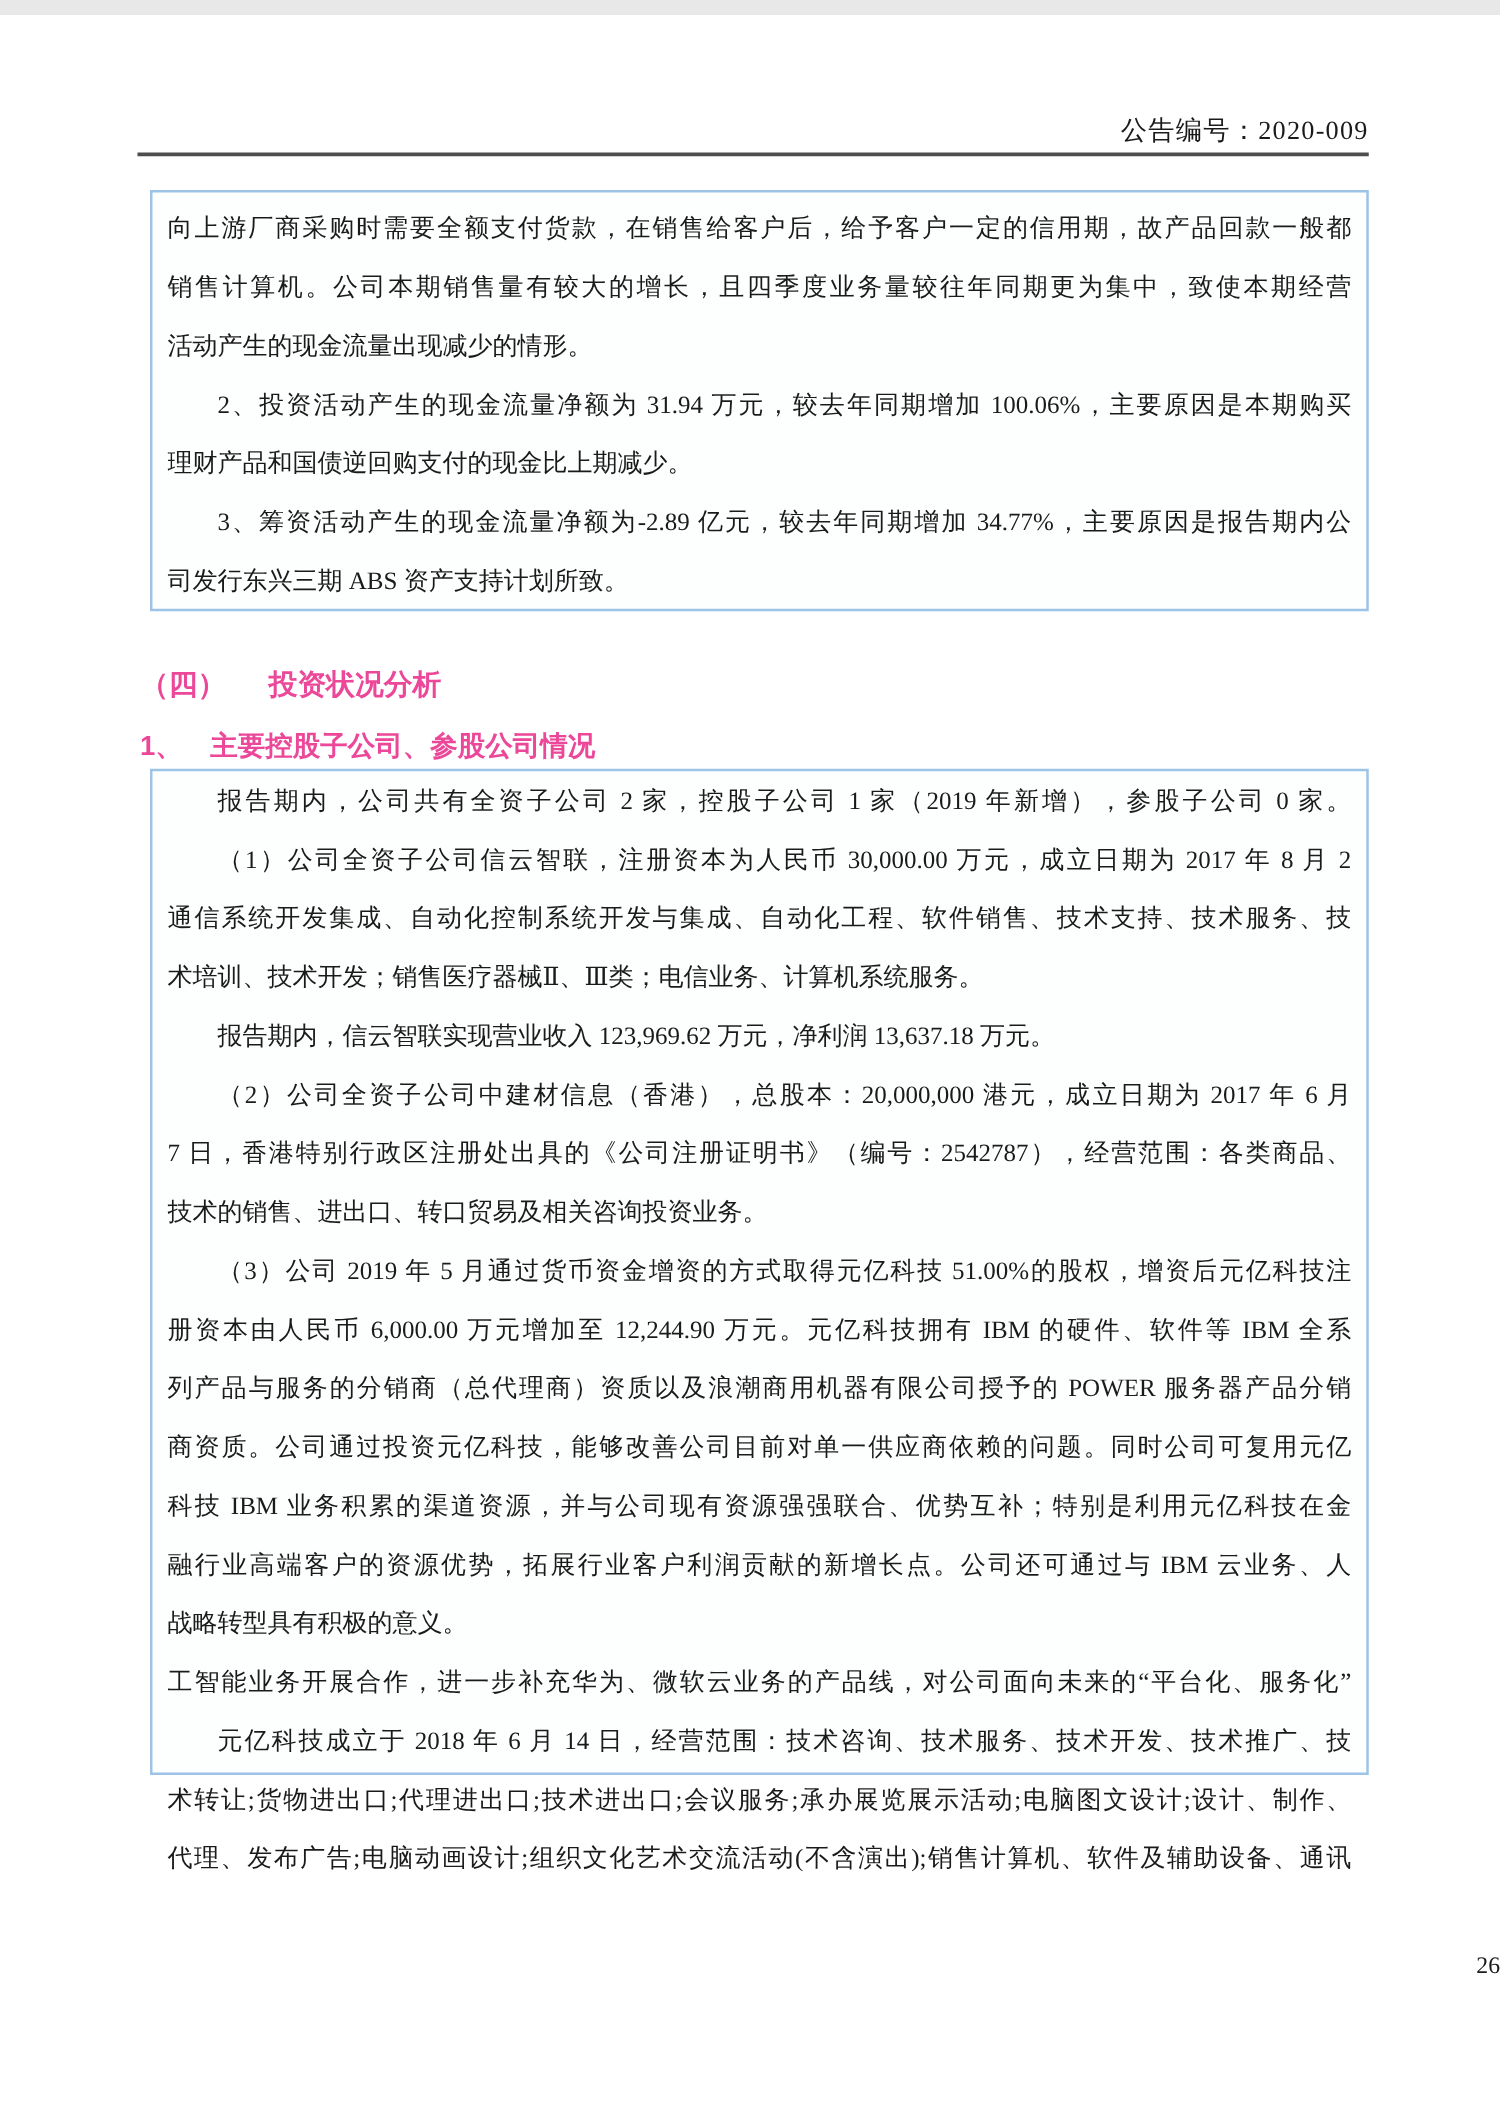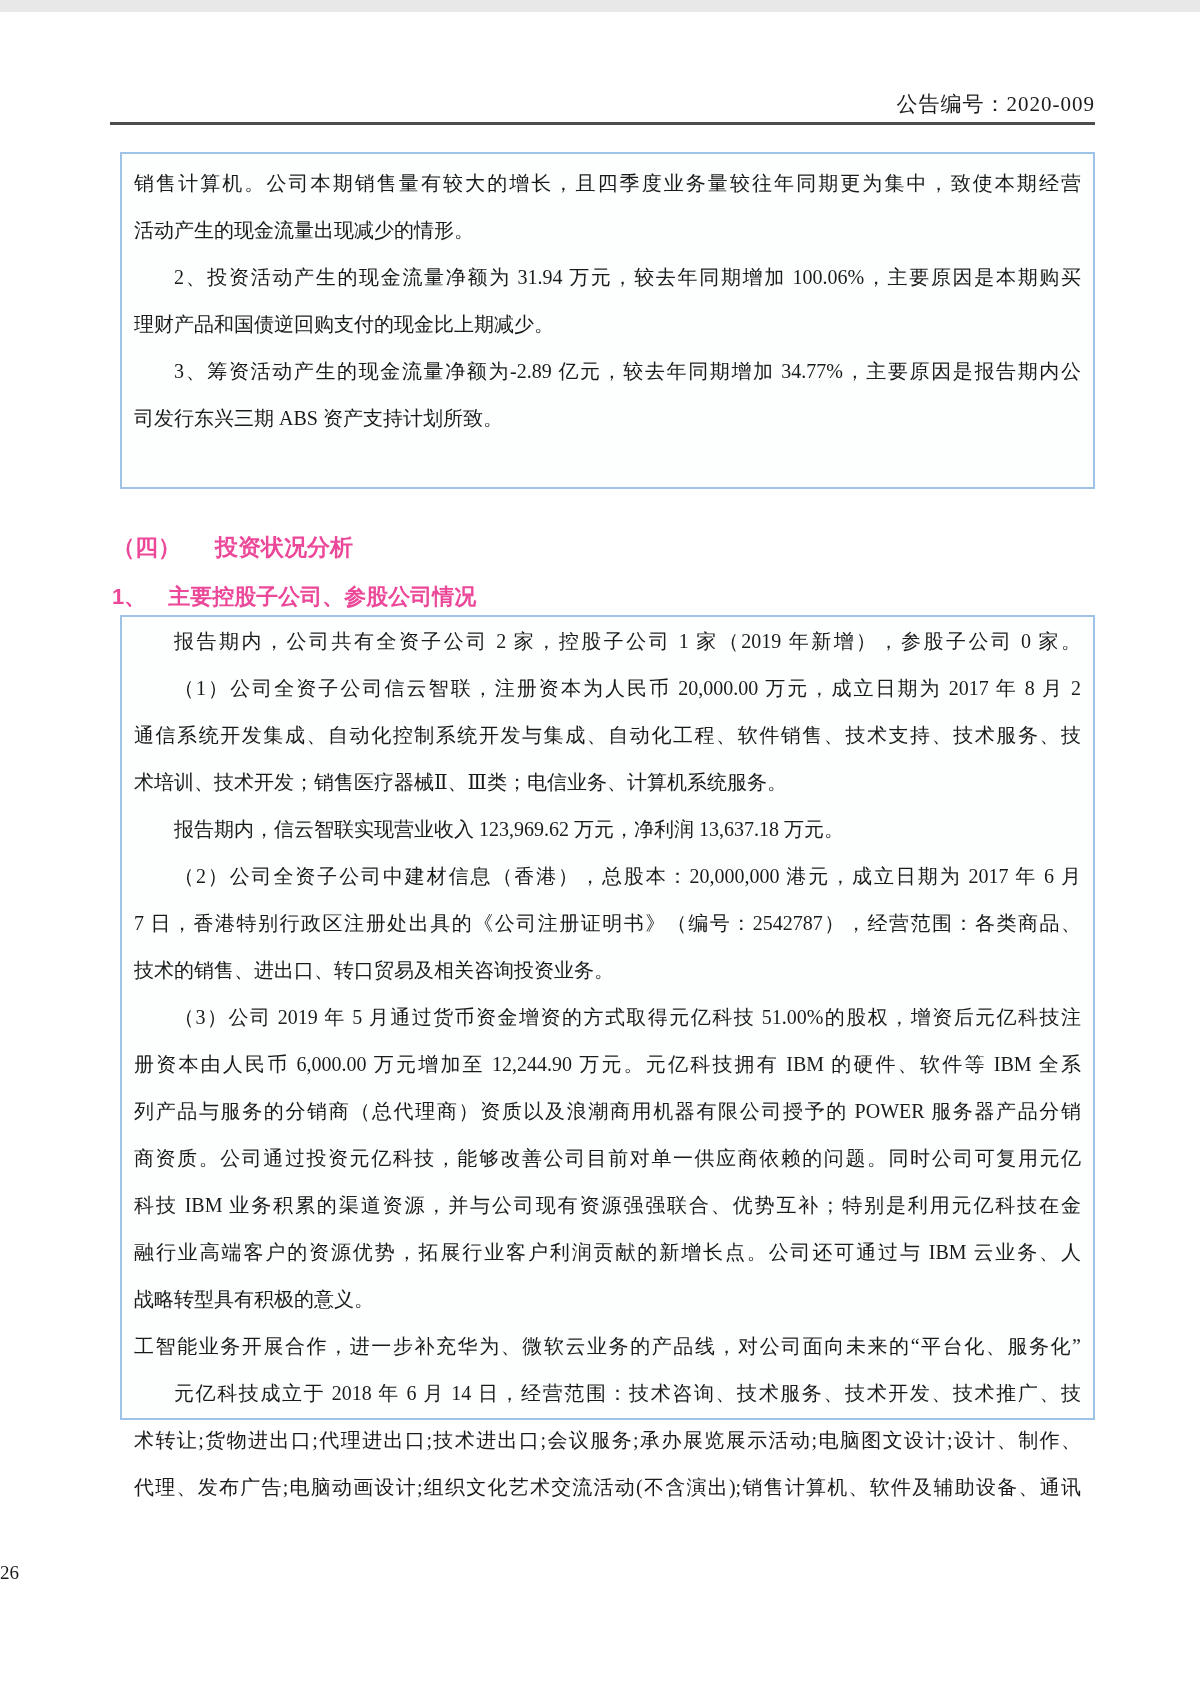--- a/index.html
+++ b/index.html
@@ -53,53 +53,54 @@
     color:#ec4899;
   }
   .heading-a{top:520px;font-size:23px;}
   .heading-b{top:570px;font-size:22px;}
   .heading-a .sec-num{margin-right:34px;}
   .heading-b .sec-num{margin-right:22px;}
   .page-number{
     position:absolute;
     top:1550px;left:0;
     width:100%;
-    text-align:left;
+    text-align:right;
     font-size:19px;
   }
 </style>
 </head>
 <body>
 
 <div class="page">
 
   <div class="doc-number">公告编号：2020-009</div>
 
   <div class="header-rule"></div>
 
   <div class="text-box box-1">
+      <div class="line fill">向上游厂商采购时需要全额支付货款，在销售给客户后，给予客户一定的信用期，故产品回款一般都</div>
       <div class="line fill">销售计算机。公司本期销售量有较大的增长，且四季度业务量较往年同期更为集中，致使本期经营</div>
       <div class="line">活动产生的现金流量出现减少的情形。</div>
       <div class="line indent fill">2、投资活动产生的现金流量净额为 31.94 万元，较去年同期增加 100.06%，主要原因是本期购买</div>
       <div class="line">理财产品和国债逆回购支付的现金比上期减少。</div>
       <div class="line indent fill">3、筹资活动产生的现金流量净额为-2.89 亿元，较去年同期增加 34.77%，主要原因是报告期内公</div>
       <div class="line">司发行东兴三期 ABS 资产支持计划所致。</div>
     </div>
 
   <div class="section-heading heading-a">
     <span class="sec-num">（四）</span><span>投资状况分析</span>
   </div>
 
   <div class="section-heading heading-b">
     <span class="sec-num">1、</span><span>主要控股子公司、参股公司情况</span>
   </div>
 
   <div class="text-box box-2">
       <div class="line indent fill">报告期内，公司共有全资子公司 2 家，控股子公司 1 家（2019 年新增），参股子公司 0 家。</div>
-      <div class="line indent fill">（1）公司全资子公司信云智联，注册资本为人民币 20,000.00 万元，成立日期为 2017 年 8 月 2</div>
+      <div class="line indent fill">（1）公司全资子公司信云智联，注册资本为人民币 30,000.00 万元，成立日期为 2017 年 8 月 2</div>
       <div class="line fill">通信系统开发集成、自动化控制系统开发与集成、自动化工程、软件销售、技术支持、技术服务、技</div>
       <div class="line">术培训、技术开发；销售医疗器械Ⅱ、Ⅲ类；电信业务、计算机系统服务。</div>
       <div class="line indent">报告期内，信云智联实现营业收入 123,969.62 万元，净利润 13,637.18 万元。</div>
       <div class="line indent fill">（2）公司全资子公司中建材信息（香港），总股本：20,000,000 港元，成立日期为 2017 年 6 月</div>
       <div class="line fill">7 日，香港特别行政区注册处出具的《公司注册证明书》（编号：2542787），经营范围：各类商品、</div>
       <div class="line">技术的销售、进出口、转口贸易及相关咨询投资业务。</div>
       <div class="line indent fill">（3）公司 2019 年 5 月通过货币资金增资的方式取得元亿科技 51.00%的股权，增资后元亿科技注</div>
       <div class="line fill">册资本由人民币 6,000.00 万元增加至 12,244.90 万元。元亿科技拥有 IBM 的硬件、软件等 IBM 全系</div>
       <div class="line fill">列产品与服务的分销商（总代理商）资质以及浪潮商用机器有限公司授予的 POWER 服务器产品分销</div>
       <div class="line fill">商资质。公司通过投资元亿科技，能够改善公司目前对单一供应商依赖的问题。同时公司可复用元亿</div>

